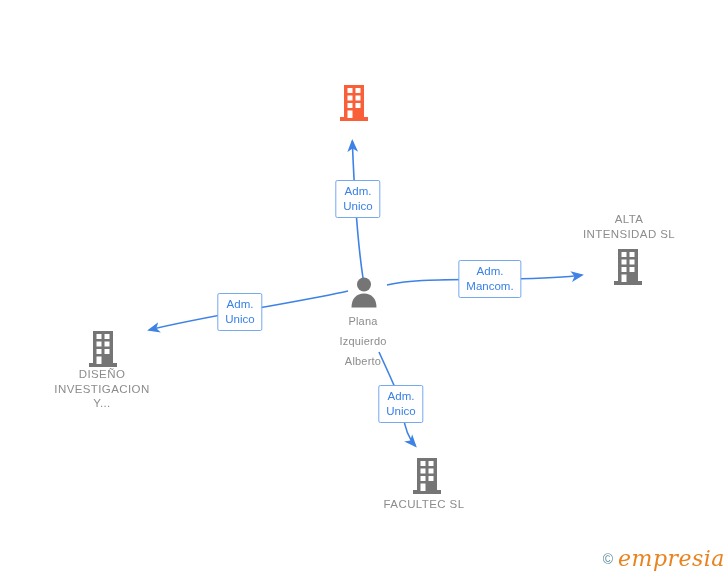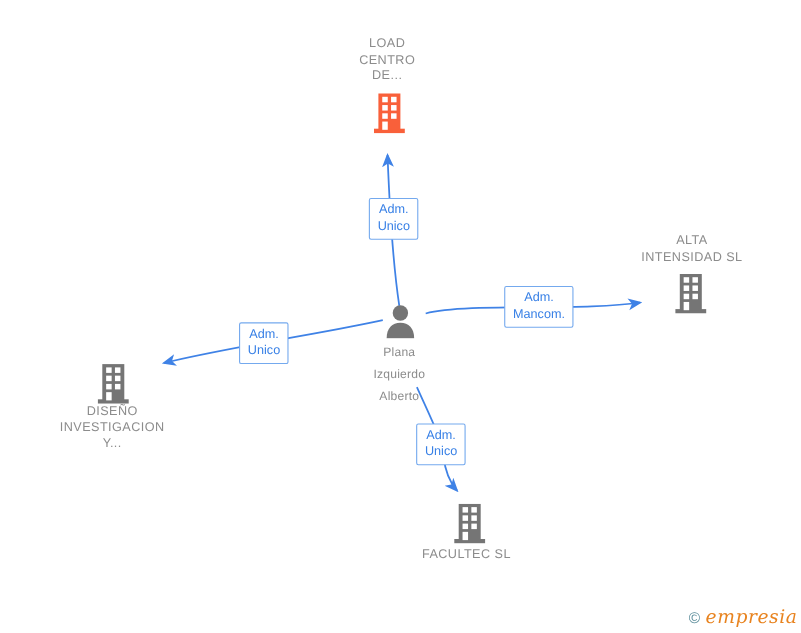--- a/index.html
+++ b/index.html
@@ -80,21 +80,21 @@
     align-items: center;
     gap: 5px;
   }
   .copyright-glyph {
     font-size: 14px;
     color: #5e8f9c;
   }
   .brand-word {
     font-family: "DejaVu Serif", serif;
     font-style: italic;
-    font-size: 17px;
+    font-size: 22px;
     letter-spacing: 0.5px;
     color: #e8831f;
   }
 </style>
 </head>
 <body>
 
 <div id="canvas">
 
   <svg id="edges-svg" viewBox="0 0 728 575" xmlns="http://www.w3.org/2000/svg" style="color: rgb(63, 130, 230);">
@@ -102,23 +102,20 @@
       <marker id="arrow" viewBox="0 0 10 10" refX="8.5" refY="5" markerWidth="8" markerHeight="8" orient="auto">
         <path d="M0,0.8 L10,5 L0,9.2 L2.6,5 Z" fill="currentColor"></path>
       </marker>
     </defs>
     <path d="M363,278 C358,245 354,185 352.3,141" fill="none" stroke="currentColor" stroke-width="1.6" marker-end="url(#arrow)"></path>
     <path d="M387,285 C425,275 530,283 582,275" fill="none" stroke="currentColor" stroke-width="1.6" marker-end="url(#arrow)"></path>
     <path d="M348,291 C305,301 205,316 149,330" fill="none" stroke="currentColor" stroke-width="1.6" marker-end="url(#arrow)"></path>
     <path d="M379,352 C392,381 401,398 403,414 C405,431 410,440 415.5,446" fill="none" stroke="currentColor" stroke-width="1.6" marker-end="url(#arrow)"></path>
   </svg>
 
-  <div class="node-label label-load">LOAD
-CENTRO
-DE...</div>
   <div class="node-icon icon-load" style="color: rgb(249, 96, 58);">
     <svg width="30" height="38" viewBox="0 0 30 36">
       <rect x="1" y="32" width="28" height="4" fill="currentColor"></rect>
       <rect x="5" y="0" width="20" height="33" fill="currentColor"></rect>
       <g fill="#ffffff">
         <rect x="8.5" y="3" width="5" height="5"></rect>
           <rect x="16.5" y="3" width="5" height="5"></rect>
         <rect x="8.5" y="10.5" width="5" height="5"></rect>
           <rect x="16.5" y="10.5" width="5" height="5"></rect>
         <rect x="8.5" y="18" width="5" height="5"></rect>

